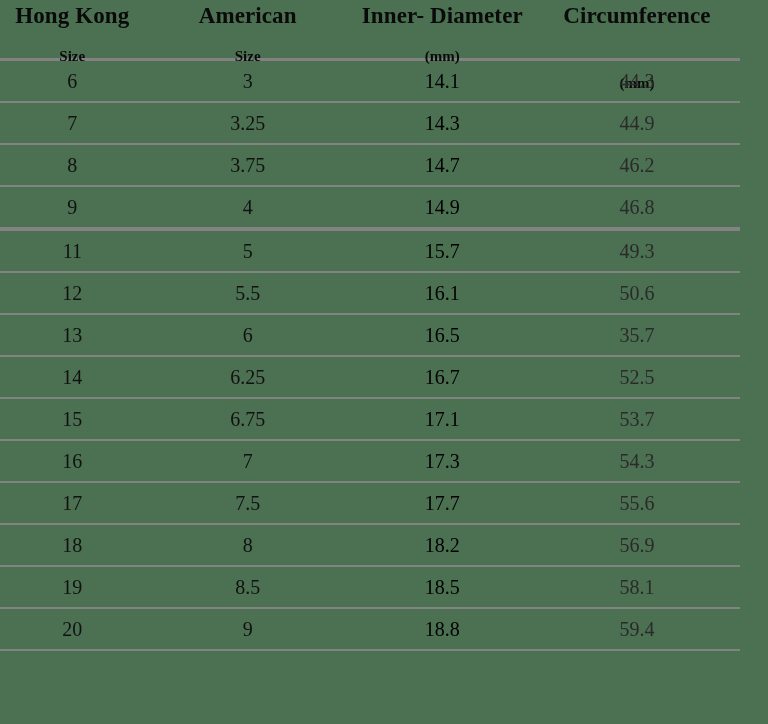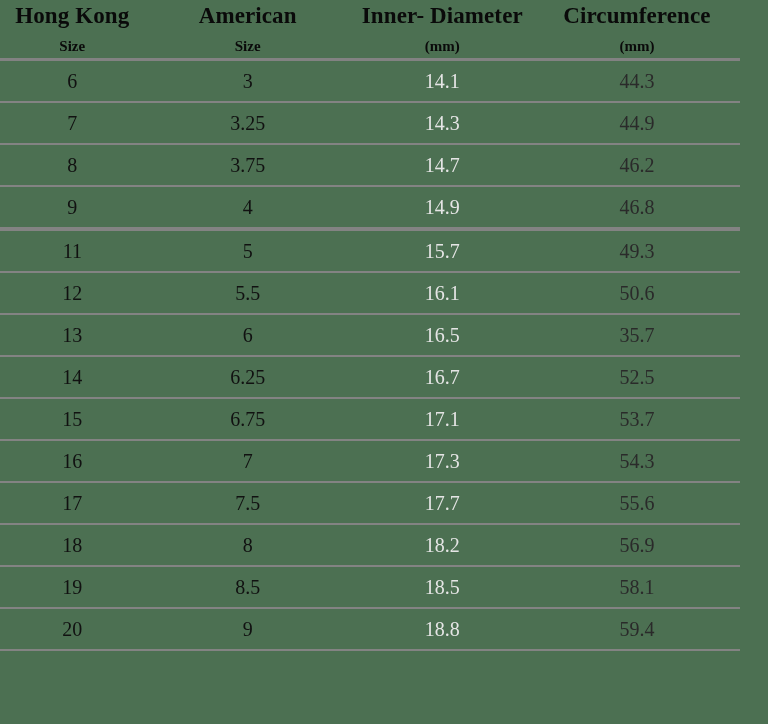--- a/index.html
+++ b/index.html
@@ -44,30 +44,30 @@
     font-weight: bold;
     line-height: 27px;
     letter-spacing: 0.1px;
     white-space: nowrap;
     color: #0a0a0a;
   }
   .th-sub {
     font-size: 15px;
     font-weight: bold;
     line-height: 20px;
-    margin-top: 7px;
+    margin-top: 17px;
     white-space: nowrap;
     color: #0a0a0a;
   }
 
   
   .c0 { width: 150px; }
   .c1 { width: 214px; }
   .c2 { width: 190px; }
-  .c3 { width: 214px; }
+  .c3 { width: 214px; gap: 27px; }
 
   .hrule {
     height: 3px;
     background: #828282;
     width: 100%;
   }
   .hrule.thin {
     height: 2px;
     background: #838383;
   }
@@ -80,21 +80,21 @@
   }
   .td {
     box-sizing: border-box;
     text-align: center;
     font-size: 20px;
     line-height: 24px;
     white-space: nowrap;
     color: #111111;
   }
   .td.dim {
-    color: #e5e5e5;
+    color: #000000;
   }
   .td.faded {
     color: #2a2a2a;
     font-family: Liberation Serif, serif;
   }
   .tail {
     height: 18px;
   }
 </style>
 </head>

